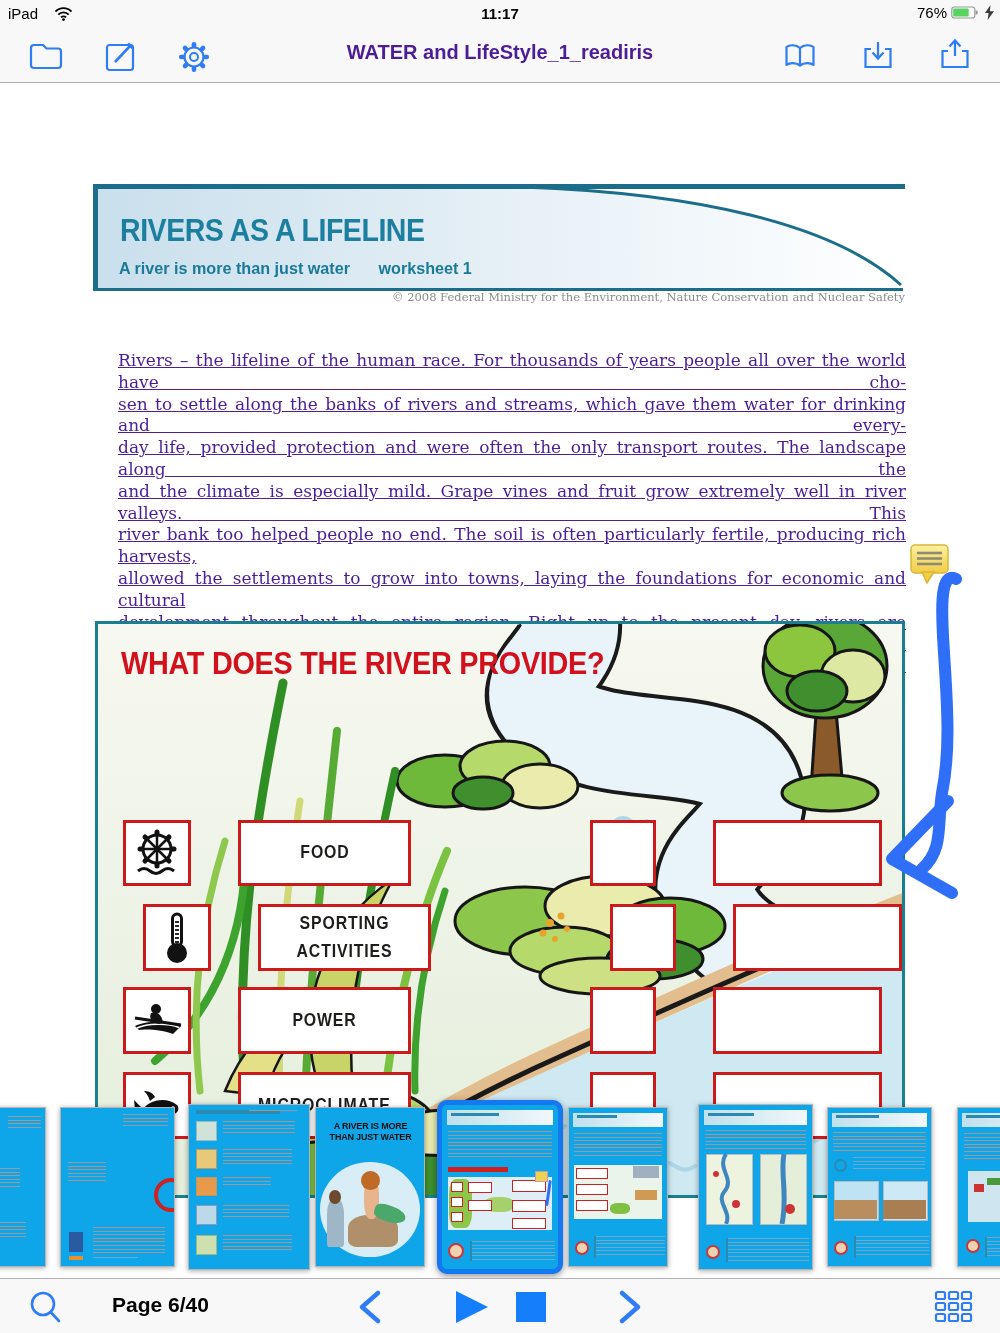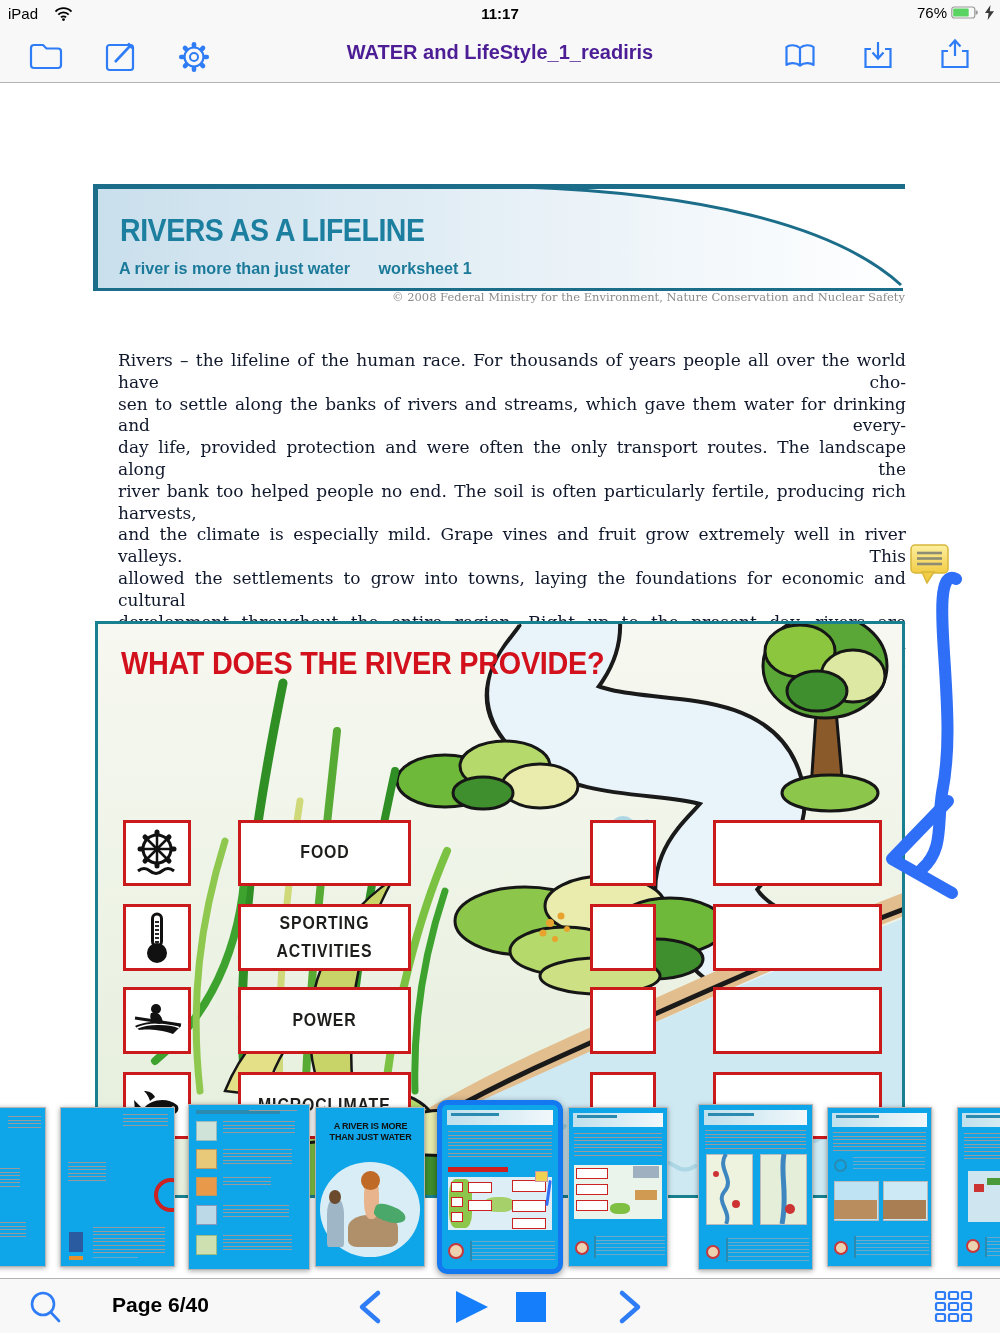--- a/index.html
+++ b/index.html
@@ -21,39 +21,39 @@
   
   .page{position:absolute;left:0;top:83px;width:1000px;height:1250px;background:#fff;}
   .banner{position:absolute;left:93px;top:100px;width:812px;height:110px;}
   .banner-title{position:absolute;left:27px;top:30px;font-size:31px;font-weight:700;
     color:#1c7fa0;letter-spacing:-.5px;transform:scaleX(.92);transform-origin:left;white-space:nowrap;}
   .banner-sub{position:absolute;left:26px;top:76px;display:flex;gap:30px;font-size:17px;
     font-weight:700;color:#1b7a99;transform:scaleX(.95);transform-origin:left;white-space:nowrap;}
   .copyright{position:absolute;left:0;top:207px;width:905px;text-align:right;
     font-family:"DejaVu Serif",serif;font-size:11.5px;color:#8b8b8b;}
   .bodytext{position:absolute;left:118px;top:267px;width:788px;
-    font-family:"DejaVu Serif",serif;font-size:17px;color:#0f172a;line-height:21.8px;}
+    font-family:"DejaVu Serif",serif;font-size:17px;color:#4c1d95;line-height:21.8px;text-decoration:underline;}
   .bt-line{text-align:justify;text-align-last:justify;}
   .bt-line.last{text-align-last:left;}
 
   
   .illus{position:absolute;left:95px;top:538px;width:810px;height:577px;
     border:3px solid #18808f;box-sizing:border-box;overflow:hidden;background:#f4f7ef;padding-left:44px;}
   .illus svg.scene{position:absolute;left:-3px;top:-3px;}
   .illus-title{position:absolute;left:23px;top:22px;font-size:31px;font-weight:700;color:#d2111d;
     letter-spacing:-.3px;transform:scaleX(.93);transform-origin:left;white-space:nowrap;}
   .rbox{position:absolute;background:#fff;border:3px solid #cb1a1c;box-sizing:border-box;
     display:flex;align-items:center;justify-content:center;}
   .rbox .lbl{font-size:18px;font-weight:700;color:#1d1d1b;letter-spacing:1px;text-align:center;
     line-height:1.55;transform:scaleX(.88);}
   .icx{left:25px;width:68px;}
   .lbx{left:140px;width:173px;}
   .sbx{left:492px;width:66px;}
   .bbx{left:615px;width:169px;}
-  .r1{top:196px;height:66px;} .r2{top:280px;height:67px;}
+  .r1{top:196px;height:66px;} .r2{top:280px;height:67px;margin-left:20px;}
   .r3{top:363px;height:67px;} .r4{top:448px;height:67px;}
 
   .sticky{position:absolute;left:910px;top:461px;width:40px;height:42px;}
   .arrow-anno{position:absolute;left:878px;top:478px;width:100px;height:350px;pointer-events:none;}
 
   
   .thumbstrip{position:absolute;left:0;top:1096px;width:1000px;height:182px;}
   .thumb{position:absolute;top:11px;height:160px;background:#0ea5e9;border:1px solid #b5b5b5;
     box-shadow:0 1px 5px rgba(0,0,0,.35);box-sizing:border-box;overflow:hidden;cursor:pointer;}
   .thumb.sel{border:5px solid #1479f1;border-radius:10px;top:4px;height:174px;
@@ -179,22 +179,22 @@
         <span>A river is more than just water</span>
         <span>worksheet 1</span>
       </div>
     </div>
     <div class="copyright">© 2008 Federal Ministry for the Environment, Nature Conservation and Nuclear Safety</div>
 
     <div class="bodytext">
       <div class="bt-line">Rivers – the lifeline of the human race. For thousands of years people all over the world have cho-</div>
       <div class="bt-line">sen to settle along the banks of rivers and streams, which gave them water for drinking and every-</div>
       <div class="bt-line">day life, provided protection and were often the only transport routes. The landscape along the</div>
+      <div class="bt-line">and the climate is especially mild. Grape vines and fruit grow extremely well in river valleys. This</div>
       <div class="bt-line">river bank too helped people no end. The soil is often particularly fertile, producing rich harvests,</div>
-      <div class="bt-line">and the climate is especially mild. Grape vines and fruit grow extremely well in river valleys. This</div>
       <div class="bt-line">allowed the settlements to grow into towns, laying the foundations for economic and cultural</div>
       <div class="bt-line">development throughout the entire region. Right up to the present day, rivers are extremely useful</div>
       <div class="bt-line">to us, but the sheer beauty and the natural world shaped by a river landscape have also fascinated</div>
       <div class="bt-line last">and moved people across the centuries.</div>
     </div>
 
     <div class="illus">
       <svg class="scene" width="810" height="577" viewBox="0 0 810 577">
         <defs>
             <linearGradient id="sky" x1="0" y1="0" x2="0" y2="1">

